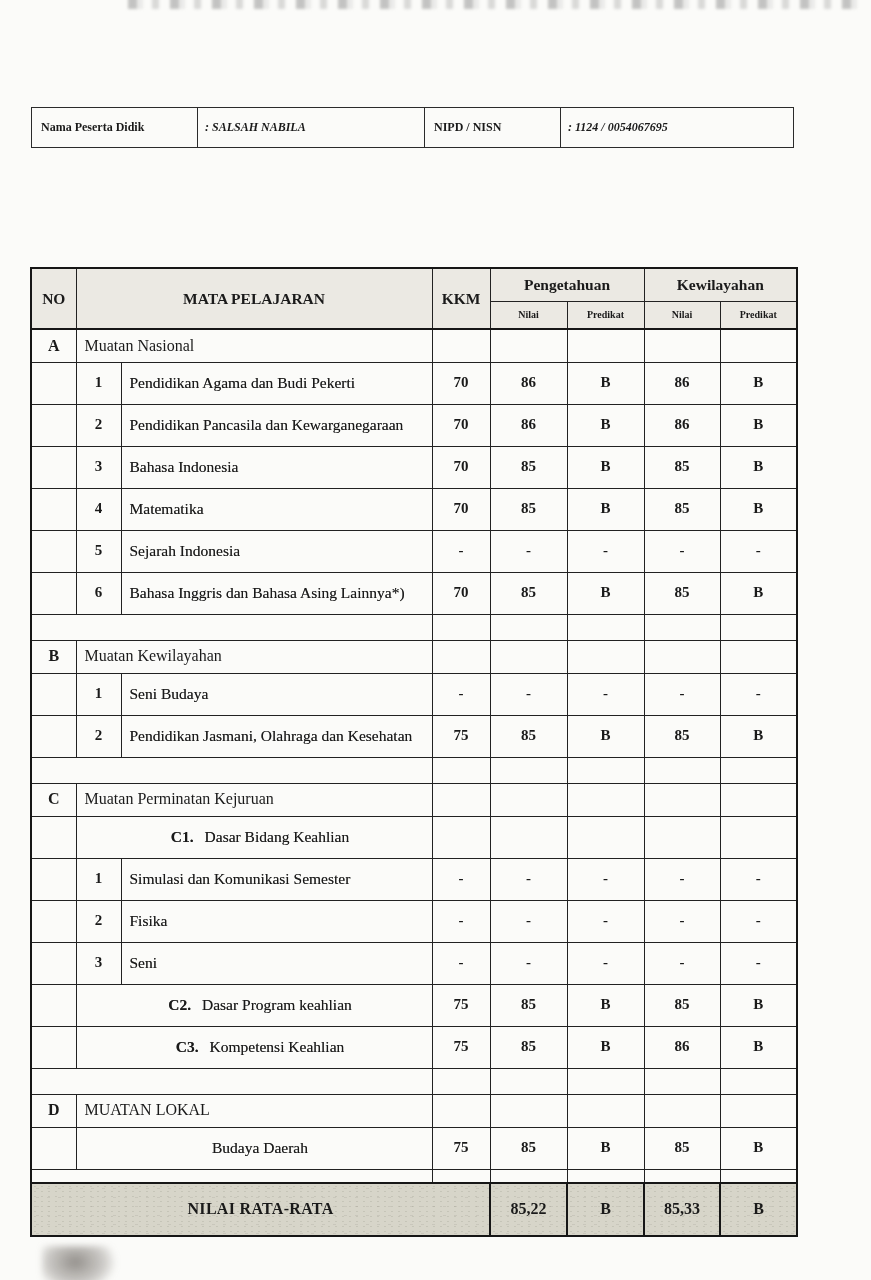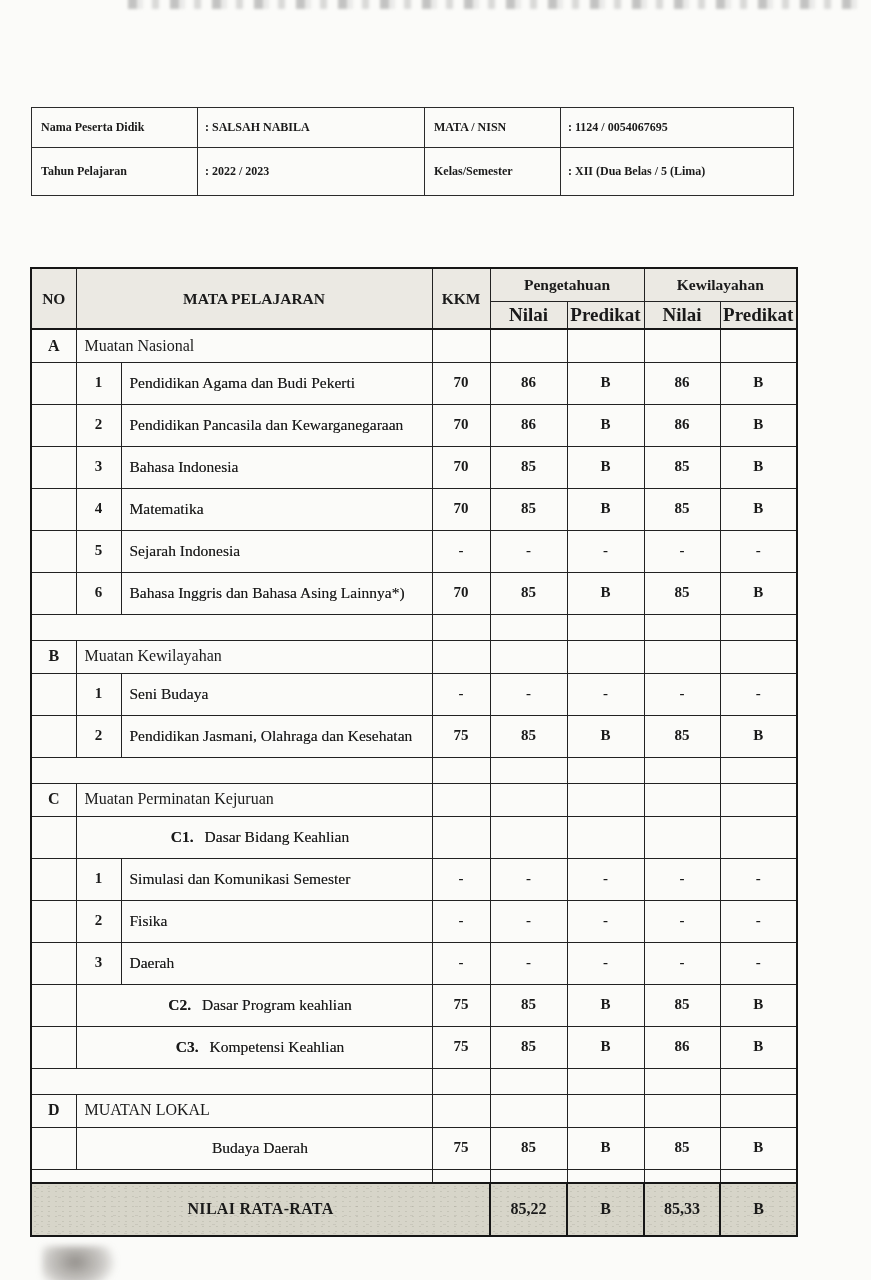--- a/index.html
+++ b/index.html
@@ -33,40 +33,40 @@
   .info-table td {
     border: 1.6px solid #2b2b2b;
     vertical-align: middle;
     font-size: 12px; font-weight: 700;
     padding: 4px 21px 4px 9px;
     line-height: 1.22;
   }
   .info-table tr:nth-child(1) td { height: 40px; }
   .info-table tr:nth-child(2) td { height: 48px; }
   .info-table tr:nth-child(3) td { height: 39px; }
-  .info-table .i-val { padding-left: 7px; }
+  .info-table .i-val { padding-left: 7px; font-style: italic; }
 
   
   .grades-wrap { position: absolute; top: 267px; left: 30px; width: 718px; }
   .grades-table {
     width: 766px; border-collapse: collapse; table-layout: fixed;
     border: 2.6px solid #161616;
   }
   .grades-table th, .grades-table td {
     border: 1.5px solid #222;
     vertical-align: middle;
     text-align: center;
     line-height: 1.15;
   }
   .grades-table thead th {
     background: #ebe9e3;
     font-size: 15.5px; font-weight: 700;
   }
   .grades-table thead tr:nth-child(1) th { height: 33px; }
-  .grades-table thead tr:nth-child(2) th { height: 28px; font-size: 19px; }
+  .grades-table thead tr:nth-child(2) th { height: 28px; font-size: 10px; }
   thead { border-bottom: 2.2px solid #161616; }
 
   .r-section td { height: 33px; }
   .r-subject td { height: 42px; }
   .r-group td   { height: 42px; }
   .r-sep td     { height: 26px; }
   .r-thin td    { height: 14px; }
 
   .c-letter   { font-weight: 700; font-size: 16px; }
   .c-sectitle { text-align: left !important; font-weight: 400; font-size: 16px; padding-left: 8px !important; }
@@ -104,28 +104,22 @@
   <colgroup>
     <col style="width:166px">
       <col style="width:227px">
       <col style="width:136px">
       <col style="width:233px">
   </colgroup>
   <tbody>
     <tr>
       <td class="i-label">Nama Peserta Didik</td>
       <td class="i-val">:  SALSAH NABILA</td>
-      <td class="i-label">MATA / NISN</td>
+      <td class="i-label">NIPD / NISN</td>
       <td class="i-val">: 1124 / 0054067695</td>
-    </tr>
-    <tr>
-      <td class="i-label">Tahun Pelajaran</td>
-      <td class="i-val">: 2022 / 2023</td>
-      <td class="i-label">Kelas/Semester</td>
-      <td class="i-val">: XII (Dua Belas / 5 (Lima)</td>
     </tr>
   </tbody>
 </table>
 
 <div class="grades-wrap">
   <table class="grades-table">
     <colgroup>
       <col style="width:45px">
         <col style="width:45px">
         <col style="width:311px">
@@ -299,21 +293,21 @@
           <td class="c-name">Fisika</td>
           <td class="c-val">-</td>
           <td class="c-val">-</td>
           <td class="c-val">-</td>
           <td class="c-val">-</td>
           <td class="c-val">-</td>
         </tr>
         <tr class="r-subject">
           <td class="c-letter"></td>
           <td class="c-num">3</td>
-          <td class="c-name">Daerah</td>
+          <td class="c-name">Seni</td>
           <td class="c-val">-</td>
           <td class="c-val">-</td>
           <td class="c-val">-</td>
           <td class="c-val">-</td>
           <td class="c-val">-</td>
         </tr>
         <tr class="r-group">
           <td class="c-letter"></td>
           <td class="c-groupname" colspan="2"><span class="g-prefix">C2.</span><span>Dasar Program keahlian</span></td>
           <td class="c-val">75</td>

